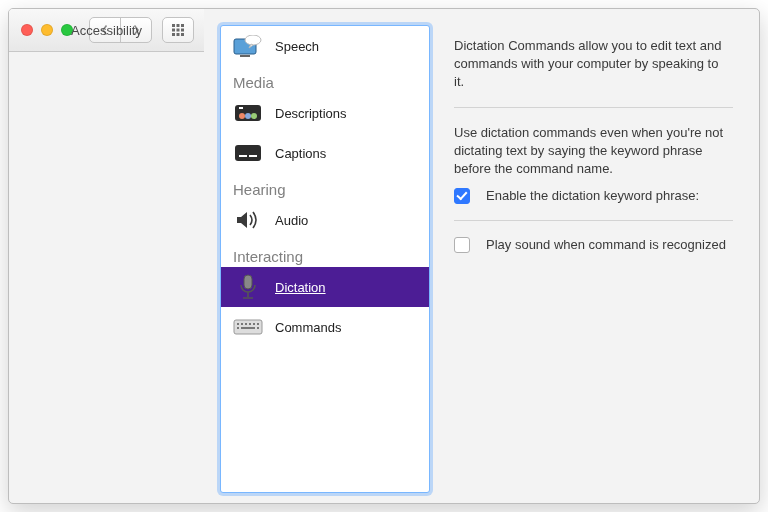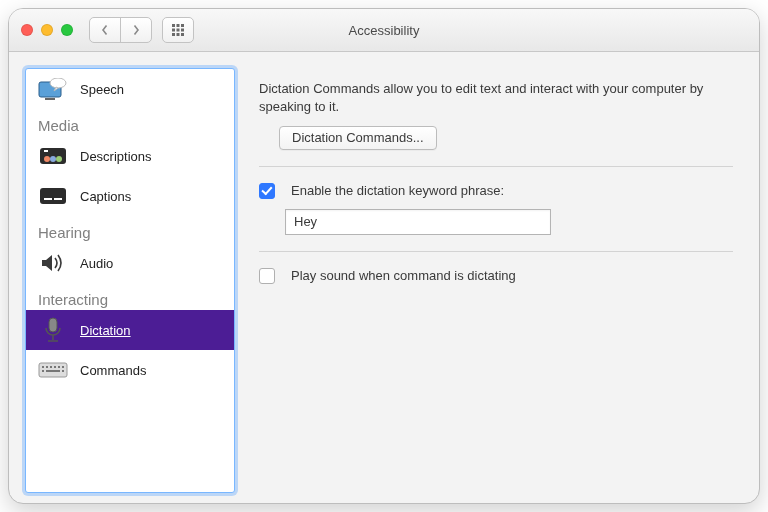--- a/index.html
+++ b/index.html
@@ -11,24 +11,24 @@
     width: 768px;
     height: 512px;
     overflow: hidden;
   }
   .window {
     position: absolute;
     left: 8px; top: 8px;
     width: 750px; height: 494px;
     background: #f3f3f3;
     border: 1px solid #bdbdbd;
-    border-radius: 15px;
+    border-radius: 5px;
     box-shadow: 0 8px 24px rgba(0,0,0,0.18);
     display: flex;
-    flex-direction: column;
+    flex-direction: row;
     overflow: hidden;
   }
   .titlebar {
     height: 42px;
     background: linear-gradient(#f8f8f8, #e8e8e8);
     border-bottom: 1px solid #c7c7c7;
     display: flex;
     align-items: center;
     gap: 10px;
     padding: 0 10px;
@@ -323,41 +323,36 @@
               </svg>
             </span>
             <span class="item-label">Commands</span>
           </div>
 
         </div>
       </div>
     </div>
 
     <div class="main">
-      <div class="desc">Dictation Commands allow you to edit text and interact with your computer by speaking to it.</div>
-
-      <div style="margin-left:20px;">
-        <span class="btn">Dictation Commands...</span>
-      </div>
+      <div class="desc">Dictation Commands allow you to edit text and commands with your computer by speaking to it.</div>
+
 
       <hr class="hr">
 
+      <div class="desc">Use dictation commands even when you're not dictating text by saying the keyword phrase before the command name.</div>
 
       <div class="row">
         <span class="check checked"></span>
         <span>Enable the dictation keyword phrase:</span>
       </div>
 
-      <div class="text-input">
-        <span>Hey</span>
-      </div>
 
       <hr class="hr">
 
       <div class="row">
         <span class="check"></span>
-        <span>Play sound when command is dictating</span>
+        <span>Play sound when command is recognized</span>
       </div>
 
     </div>
   </div>
 
 </div>
 
 </body></html>

